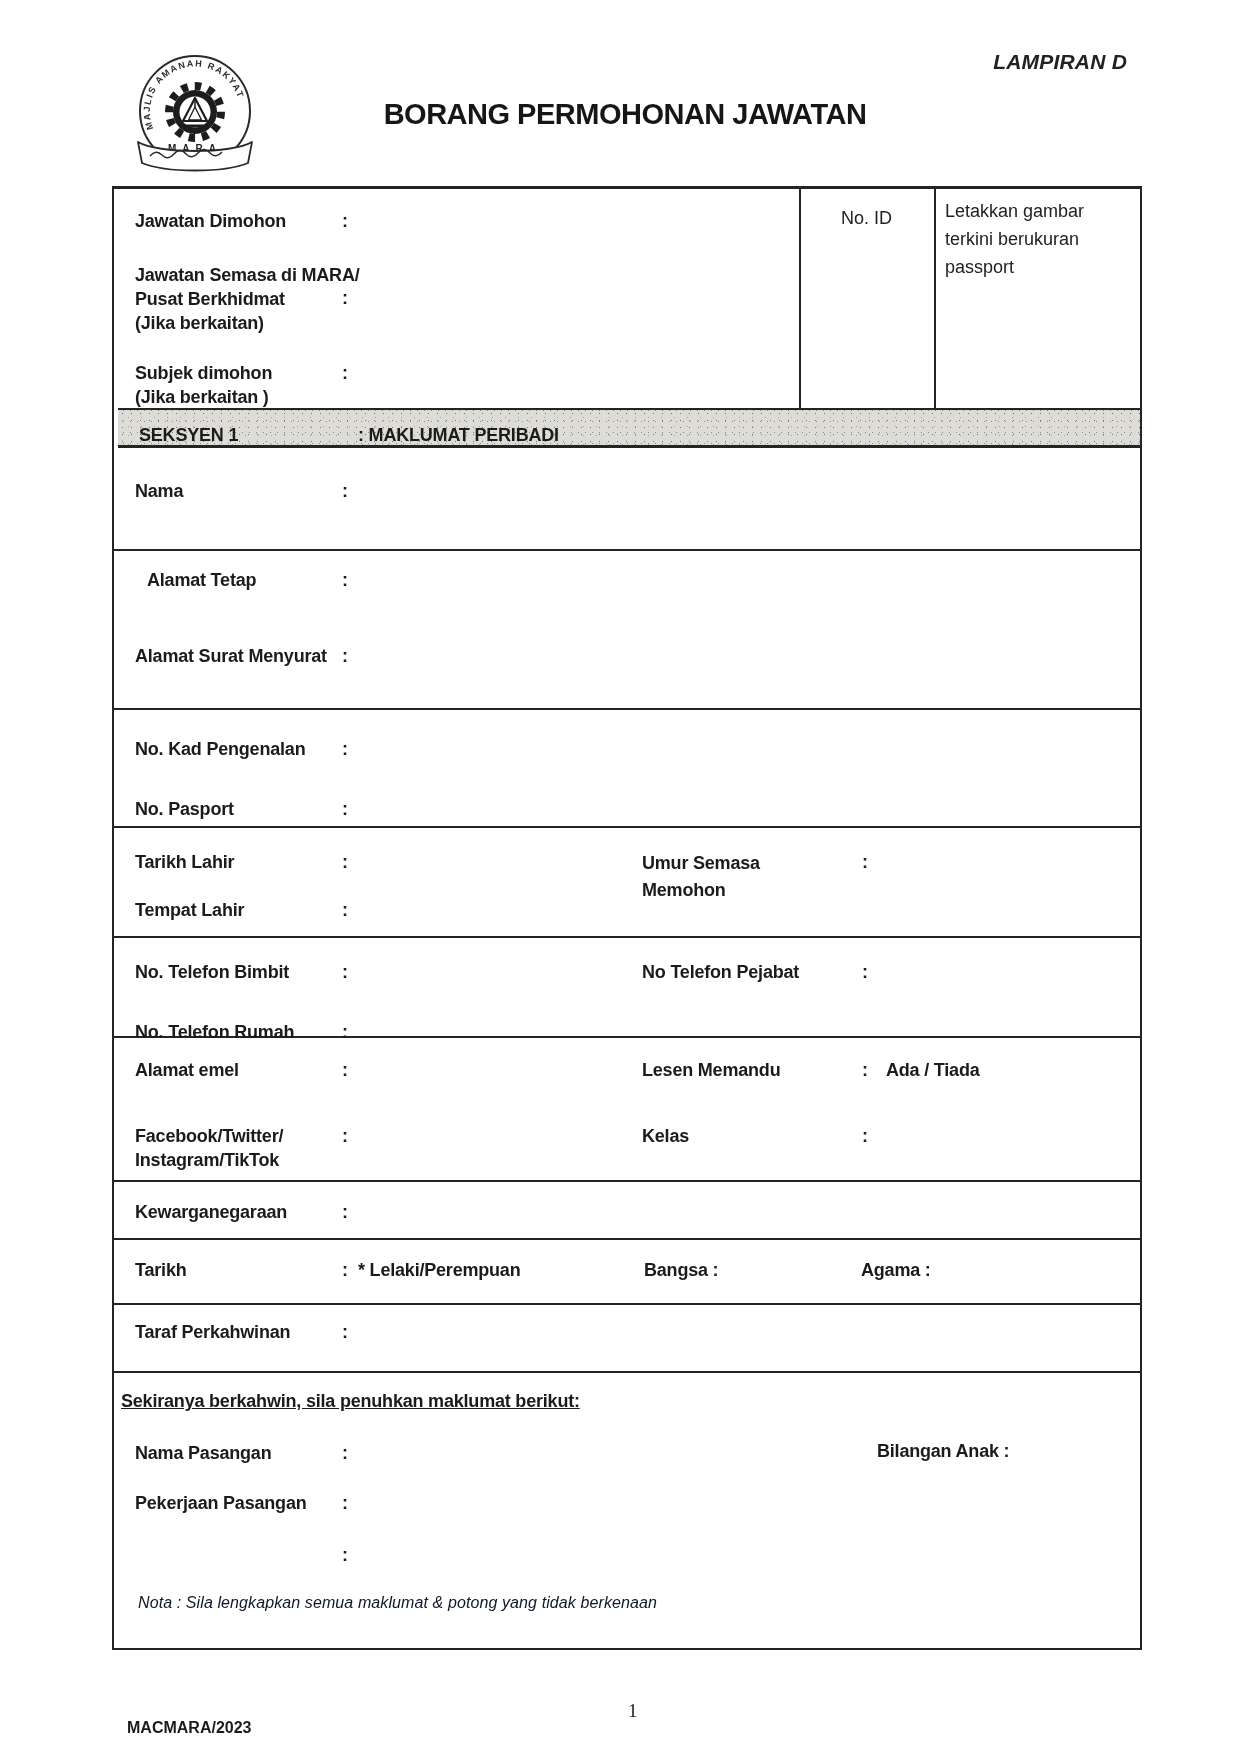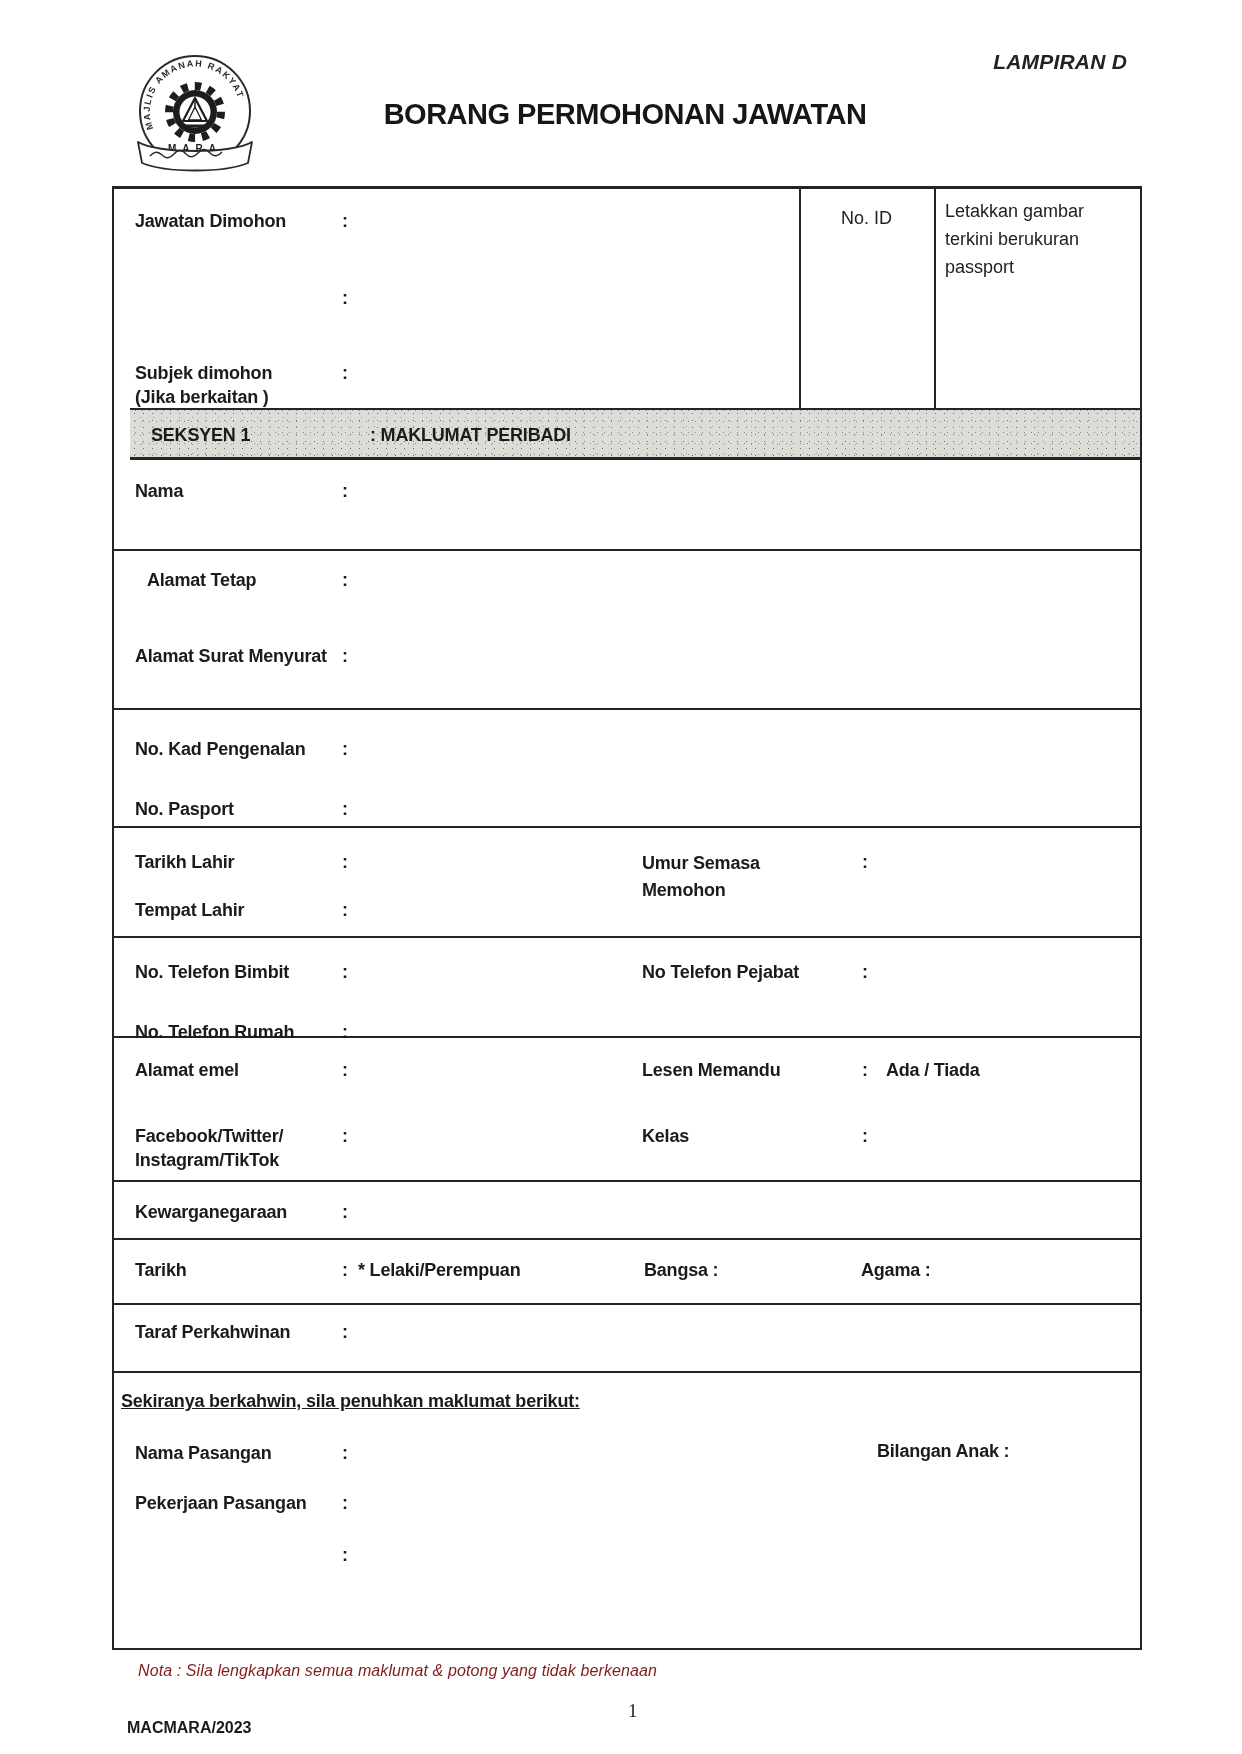--- a/index.html
+++ b/index.html
@@ -30,43 +30,43 @@
   }
   .hline{position:absolute;left:0;right:0;height:2px;background:#242424;}
   .vline{position:absolute;top:0;width:2px;background:#242424;}
   .fl{
     position:absolute;
     font-size:18px;font-weight:700;line-height:24px;
     letter-spacing:-.2px;color:#1b1b1b;white-space:pre-line;
   }
   .colon{position:absolute;font-size:18px;font-weight:700;color:#1b1b1b;line-height:24px;}
   .section-bar{
-    position:absolute;left:16px;right:0;top:219px;height:52px;
+    position:absolute;left:4px;right:0;top:219px;height:40px;
     background-color:#dedcd7;
     background-image:
       radial-gradient(circle,#6f6f6f 0.9px,transparent 1px),
       radial-gradient(circle,#a3a3a3 0.8px,transparent .95px),
       radial-gradient(circle,#8a8a8a 0.7px,transparent .9px);
     background-size:9px 7px,13px 9px,7px 11px;
     background-position:0 0,4px 3px,2px 6px;
     border-top:2px solid #242424;border-bottom:3px solid #242424;
     box-sizing:border-box;
   }
   .section-bar .fl{top:13px;}
   .no-id{
     position:absolute;left:685px;top:19px;width:135px;
     text-align:center;font-size:18px;font-weight:400;color:#222;
   }
   .photo-note{
     position:absolute;left:831px;top:8px;width:182px;
     font-size:18px;font-weight:400;line-height:28px;color:#222;white-space:pre-line;
   }
   .footer-note{
-    position:absolute;left:138px;top:1662px;
-    font-size:16px;font-style:italic;font-weight:400;color:#7f1d1d;letter-spacing:.1px;
+    position:absolute;left:138px;top:1594px;
+    font-size:16px;font-style:italic;font-weight:400;color:#0f172a;letter-spacing:.1px;
   }
   .form-code{
     position:absolute;left:127px;top:1719px;
     font-size:16px;font-weight:700;color:#1b1b1b;
   }
   .page-num{
     position:absolute;left:628px;top:1700px;
     font-size:19px;font-family:"Liberation Serif","DejaVu Serif",serif;color:#222;
   }
 </style>
@@ -98,20 +98,23 @@
   <div class="doc-title">BORANG PERMOHONAN JAWATAN</div>
 
   <div class="form-table">
 
     <div class="vline" style="left:685px;height:219px;"></div>
     <div class="vline" style="left:820px;height:219px;"></div>
 
     <div class="fl" style="left:21px;top:20px;">Jawatan Dimohon</div>
     <div class="colon" style="left:228px;top:20px;">:</div>
 
+    <div class="fl" style="left:21px;top:74px;">Jawatan Semasa di MARA/
+Pusat Berkhidmat
+(Jika berkaitan)</div>
     <div class="colon" style="left:228px;top:97px;">:</div>
 
     <div class="fl" style="left:21px;top:172px;">Subjek dimohon
 (Jika berkaitan )</div>
     <div class="colon" style="left:228px;top:172px;">:</div>
 
     <div class="no-id">No. ID</div>
     <div class="photo-note">Letakkan gambar
 terkini berukuran
 passport</div>

